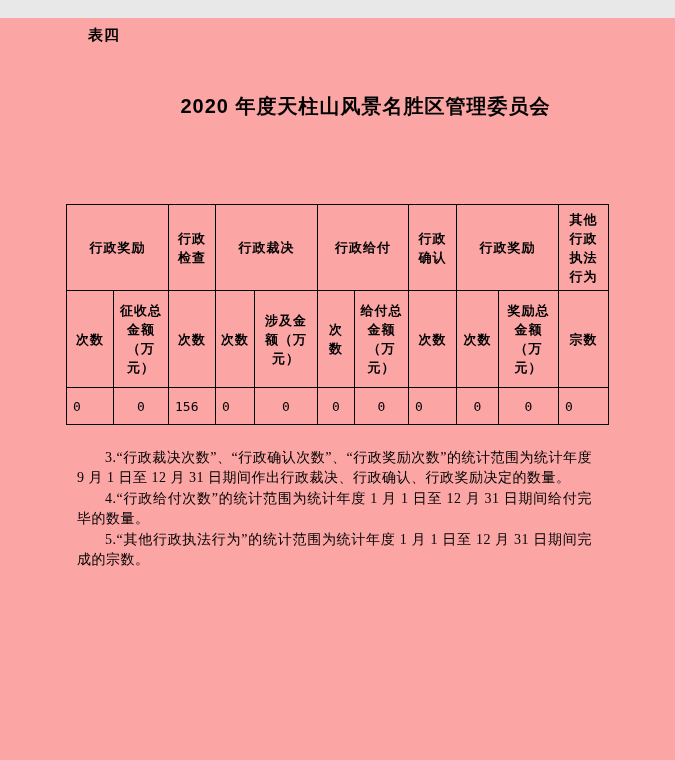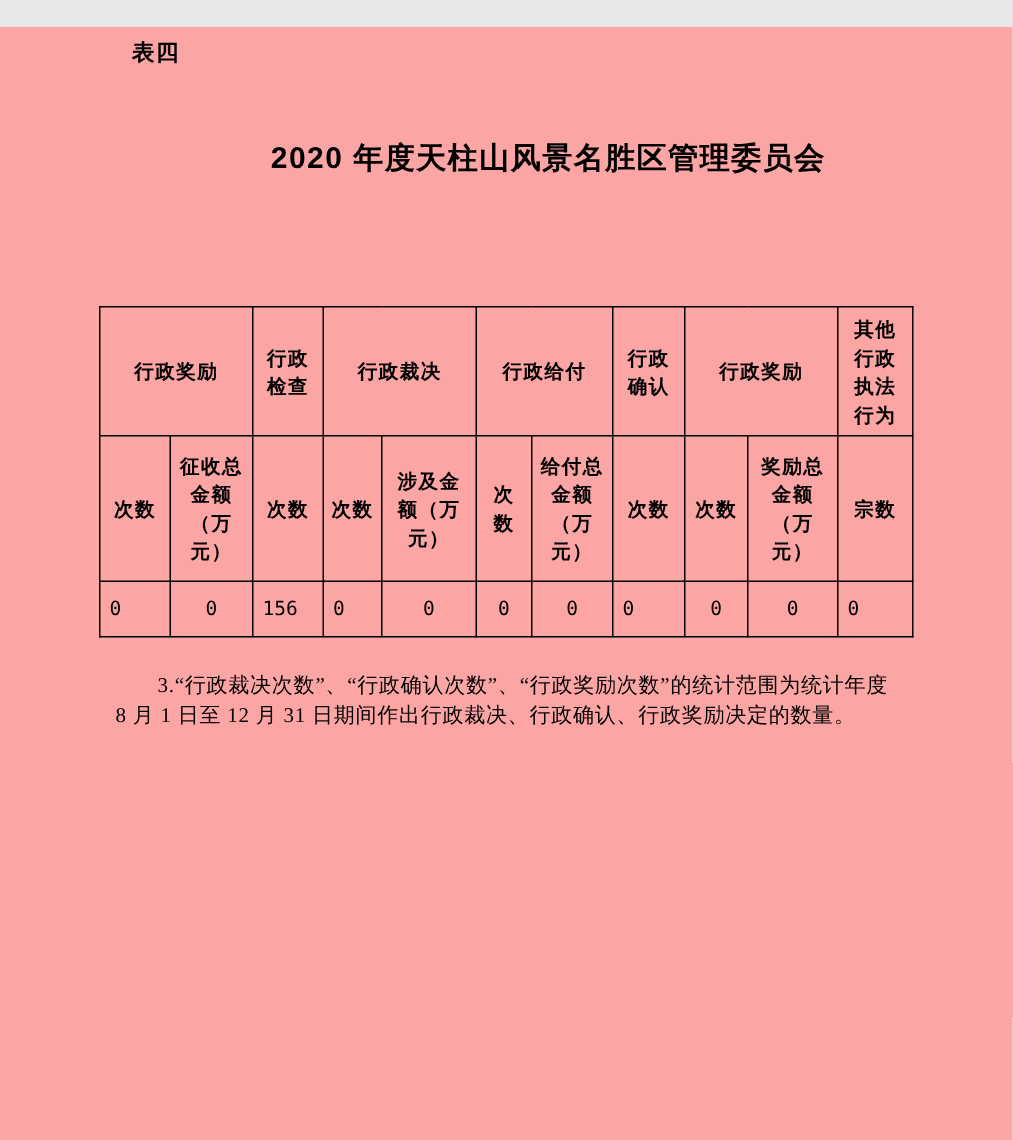--- a/index.html
+++ b/index.html
@@ -138,16 +138,18 @@
       <td class="ac">0</td>
       <td class="al">0</td>
       <td class="ac">0</td>
       <td class="ac">0</td>
       <td class="al">0</td>
     </tr>
   </tbody>
     </table>
 
   <div class="notes">
-    <p>3.“行政裁决次数”、“行政确认次数”、“行政奖励次数”的统计范围为统计年度 8 月 1 日至 12 月 31 日期间作出行政裁决、行政确认、行政奖励决定的数量。</p>
+    <p>3.“行政裁决次数”、“行政确认次数”、“行政奖励次数”的统计范围为统计年度 9 月 1 日至 12 月 31 日期间作出行政裁决、行政确认、行政奖励决定的数量。</p>
+    <p>4.“行政给付次数”的统计范围为统计年度 1 月 1 日至 12 月 31 日期间给付完毕的数量。</p>
+    <p>5.“其他行政执法行为”的统计范围为统计年度 1 月 1 日至 12 月 31 日期间完成的宗数。</p>
   </div>
 
 </div>
 
 </body></html>

